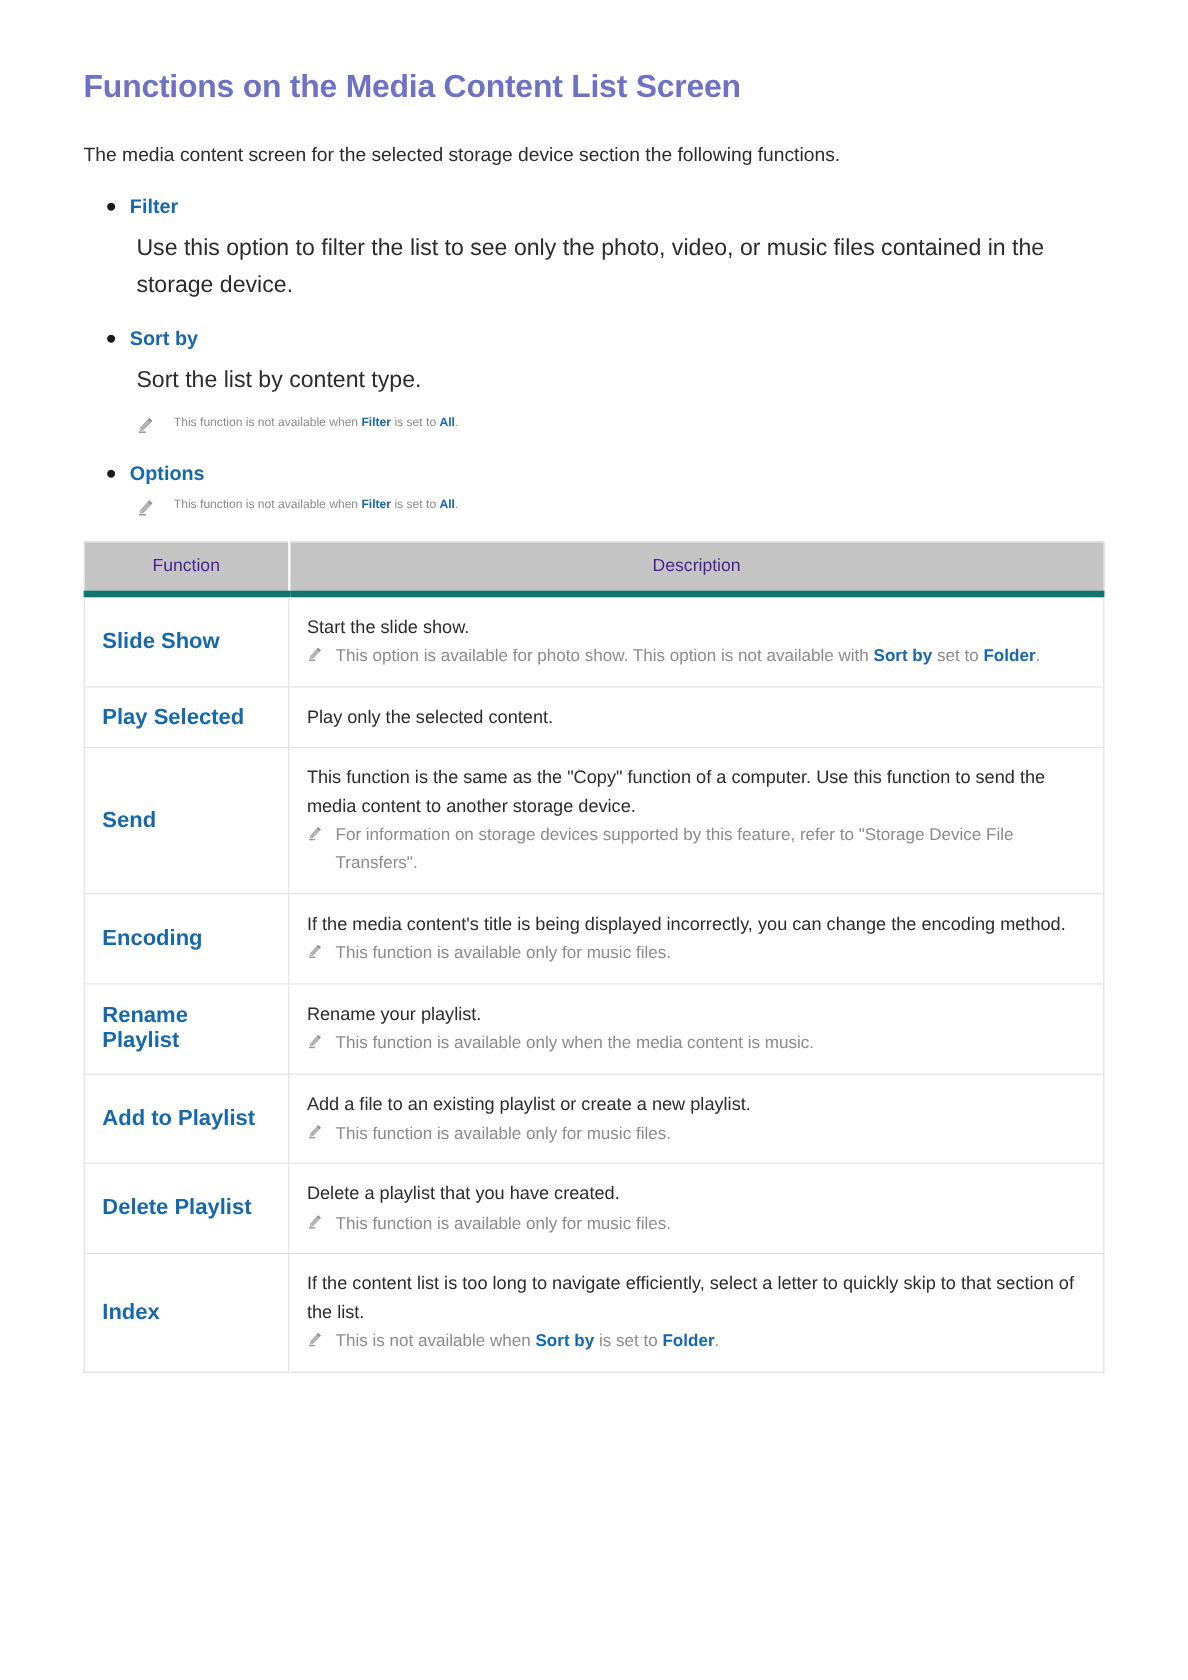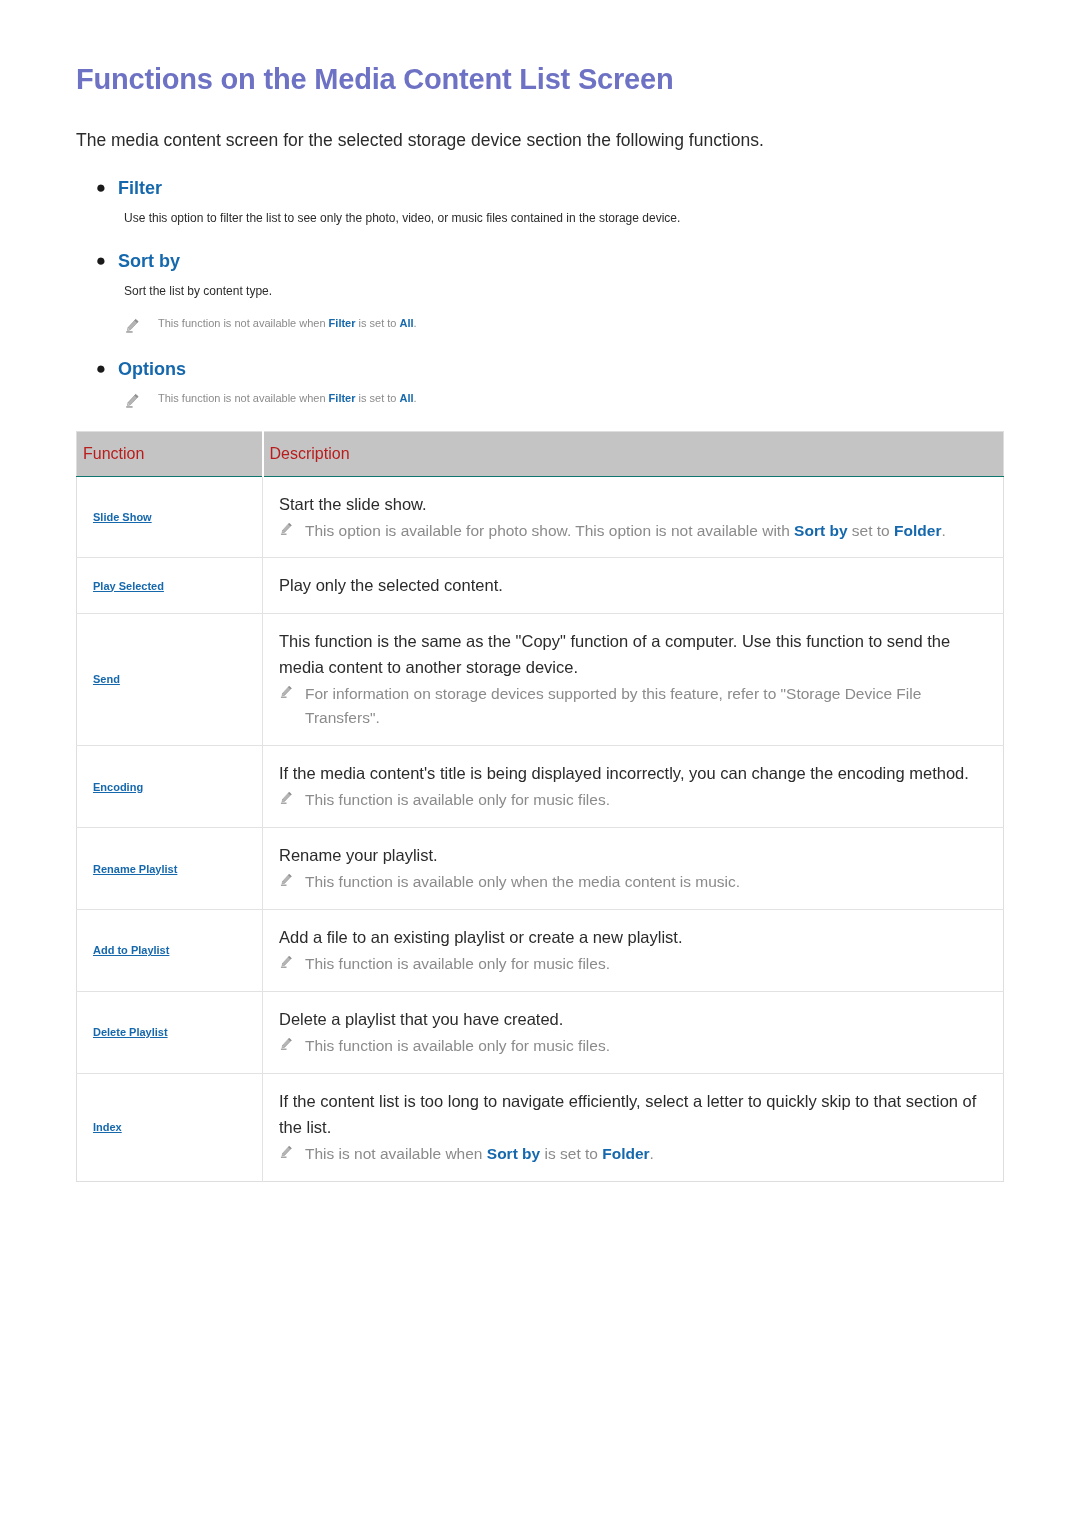--- a/index.html
+++ b/index.html
@@ -56,21 +56,21 @@
     padding-left: 8px;
     box-sizing: border-box;
   }
   .bullet-label {
     font-size: 18px;
     font-weight: bold;
     color: #1668ad;
     line-height: 1.55;
   }
   .body-text {
-    font-size: 12px;
+    font-size: 21px;
     color: #2b2b2b;
     line-height: 1.58;
     margin: 6px 0 20px 48px;
     max-width: 830px;
   }
   .body-text.tight { margin-bottom: 14px; }
 
   
   .note {
     display: flex;
@@ -96,45 +96,44 @@
   
   .func-table {
     border-collapse: collapse;
     width: 928px;
     margin-top: 12px;
     table-layout: fixed;
     border: 1px solid #dedede;
   }
   .func-table th {
     background: #c4c4c4;
-    color: #b91c1c;
+    color: #4c1d95;
     font-size: 16px;
     font-weight: normal;
     padding: 13px 6px;
-    text-align: left;
+    text-align: center;
     border-right: 2px solid #ffffff;
-    border-bottom: 1px solid #0f766e;
+    border-bottom: 6px solid #0f766e;
   }
   .func-table th:last-child { border-right: none; }
   .func-table td {
     border-right: 1px solid #e2e2e2;
     border-bottom: 1px solid #e2e2e2;
     vertical-align: middle;
     padding: 14px 16px;
   }
   .func-table td:last-child { border-right: none; }
   .func-table tr:last-child td { border-bottom: none; }
   .col-func { width: 186px; }
   .cell-func {
-    font-size: 11px;
+    font-size: 20px;
     font-weight: bold;
     color: #1668ad;
     text-align: left;
     padding-left: 16px;
-    text-decoration: underline;
   }
   .cell-desc {
     font-size: 16.5px;
     color: #2b2b2b;
     line-height: 1.58;
   }
   .desc-main { margin: 0; }
   .desc-note {
     display: flex;
     align-items: flex-start;

